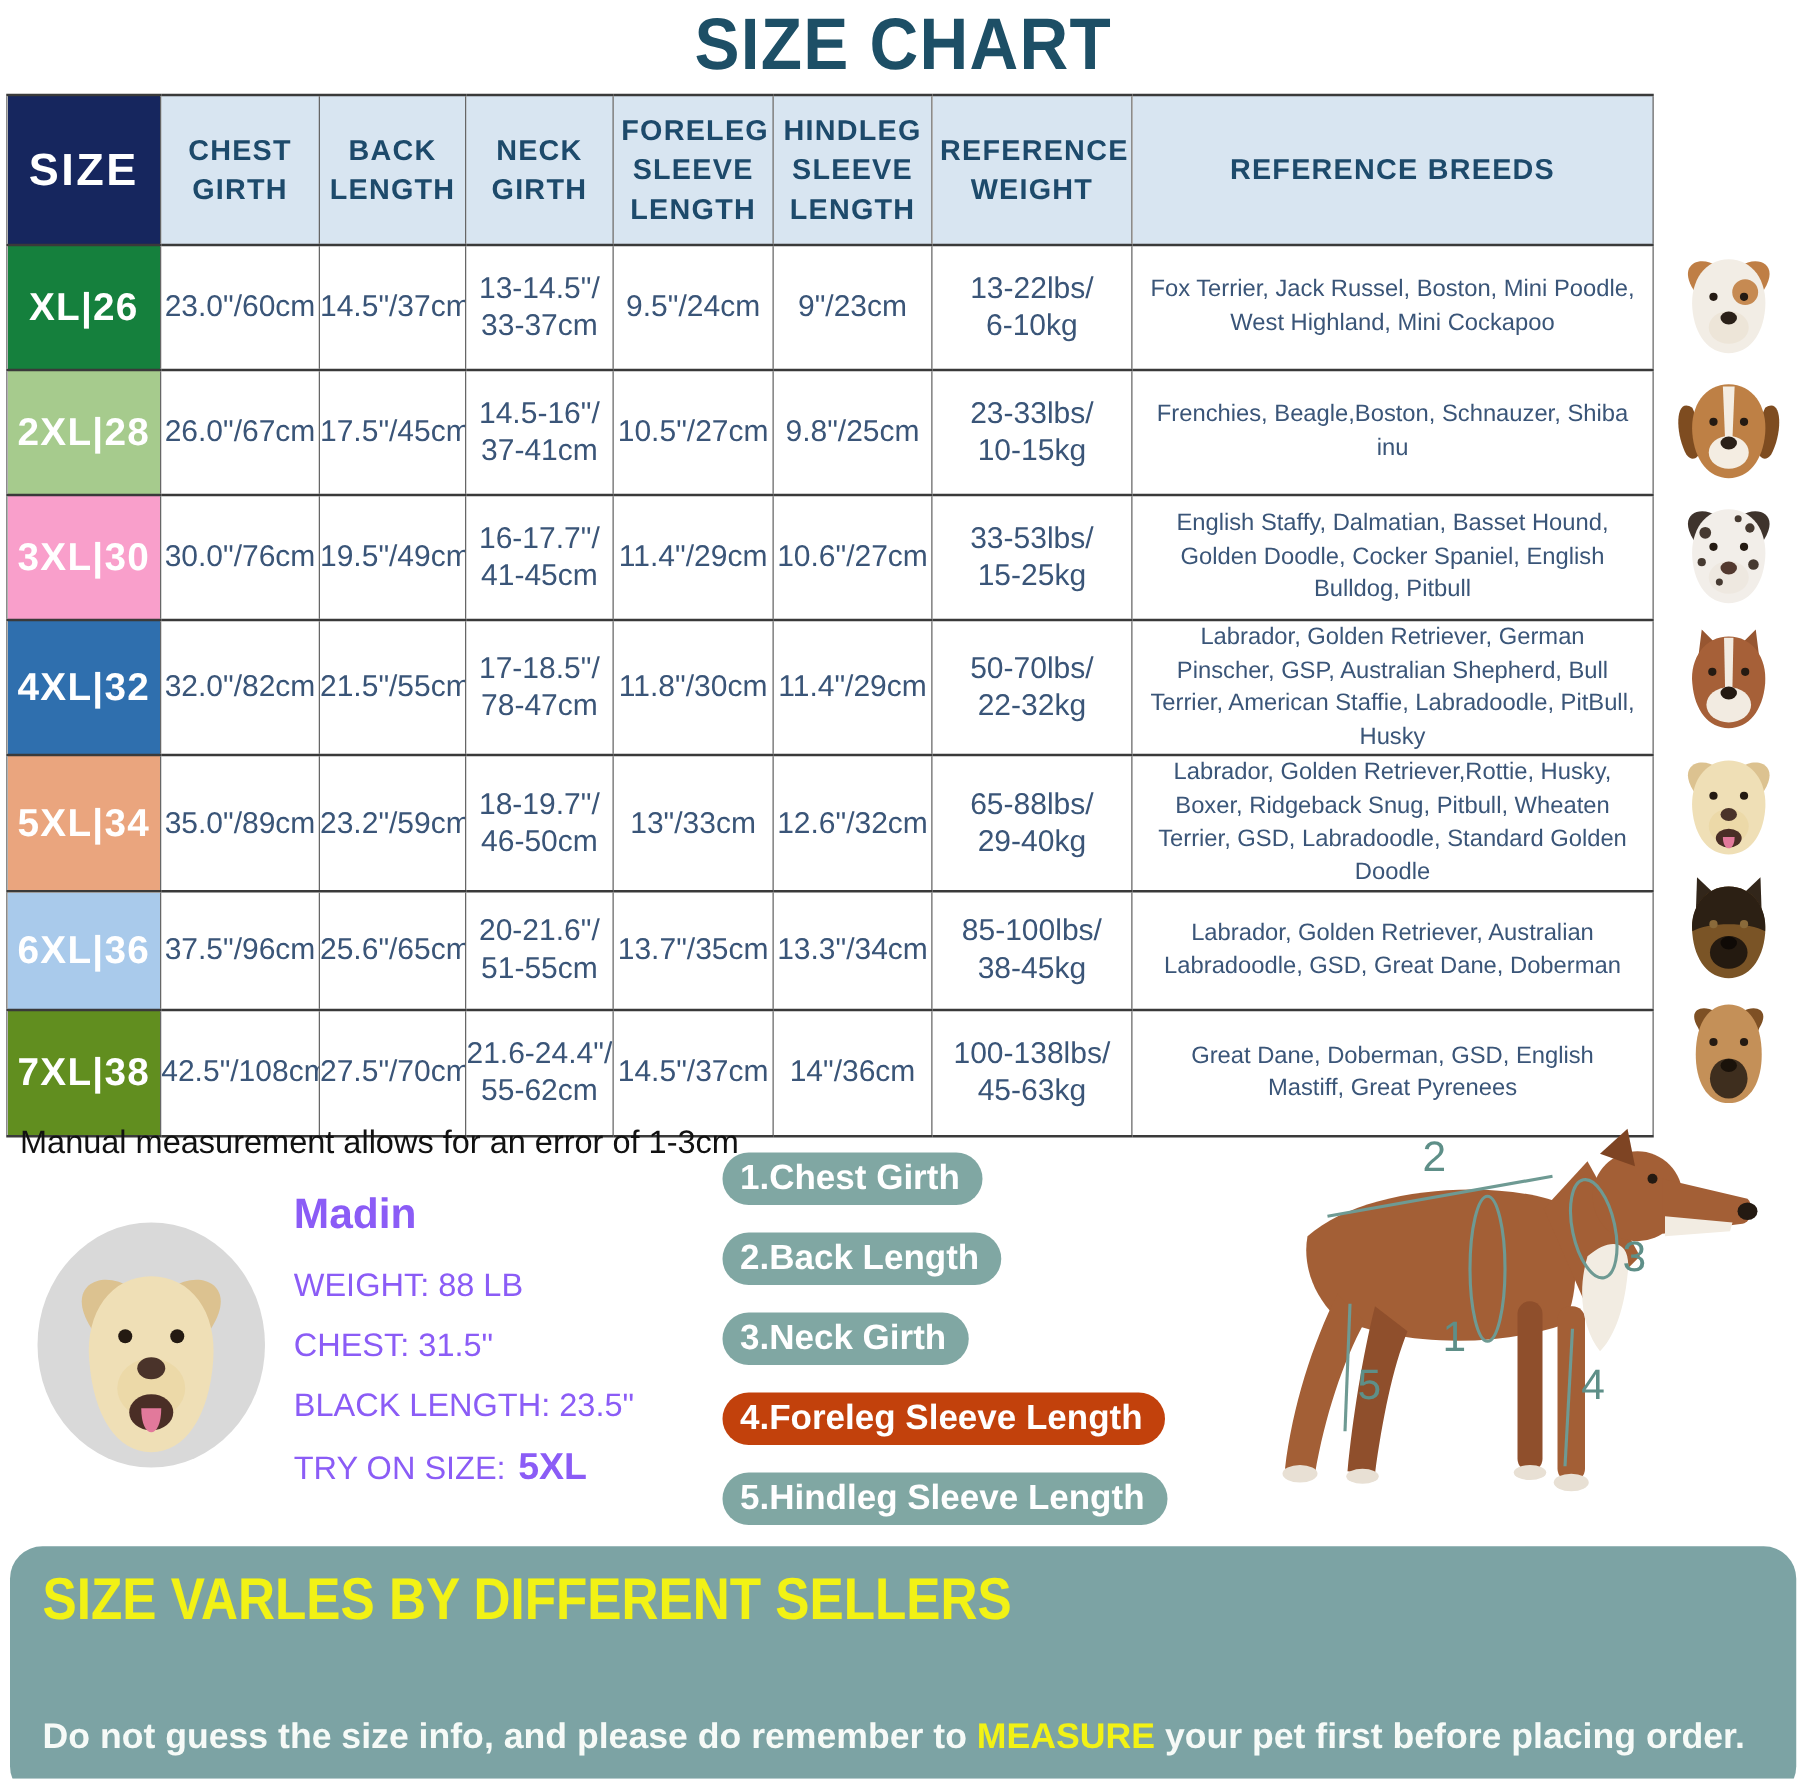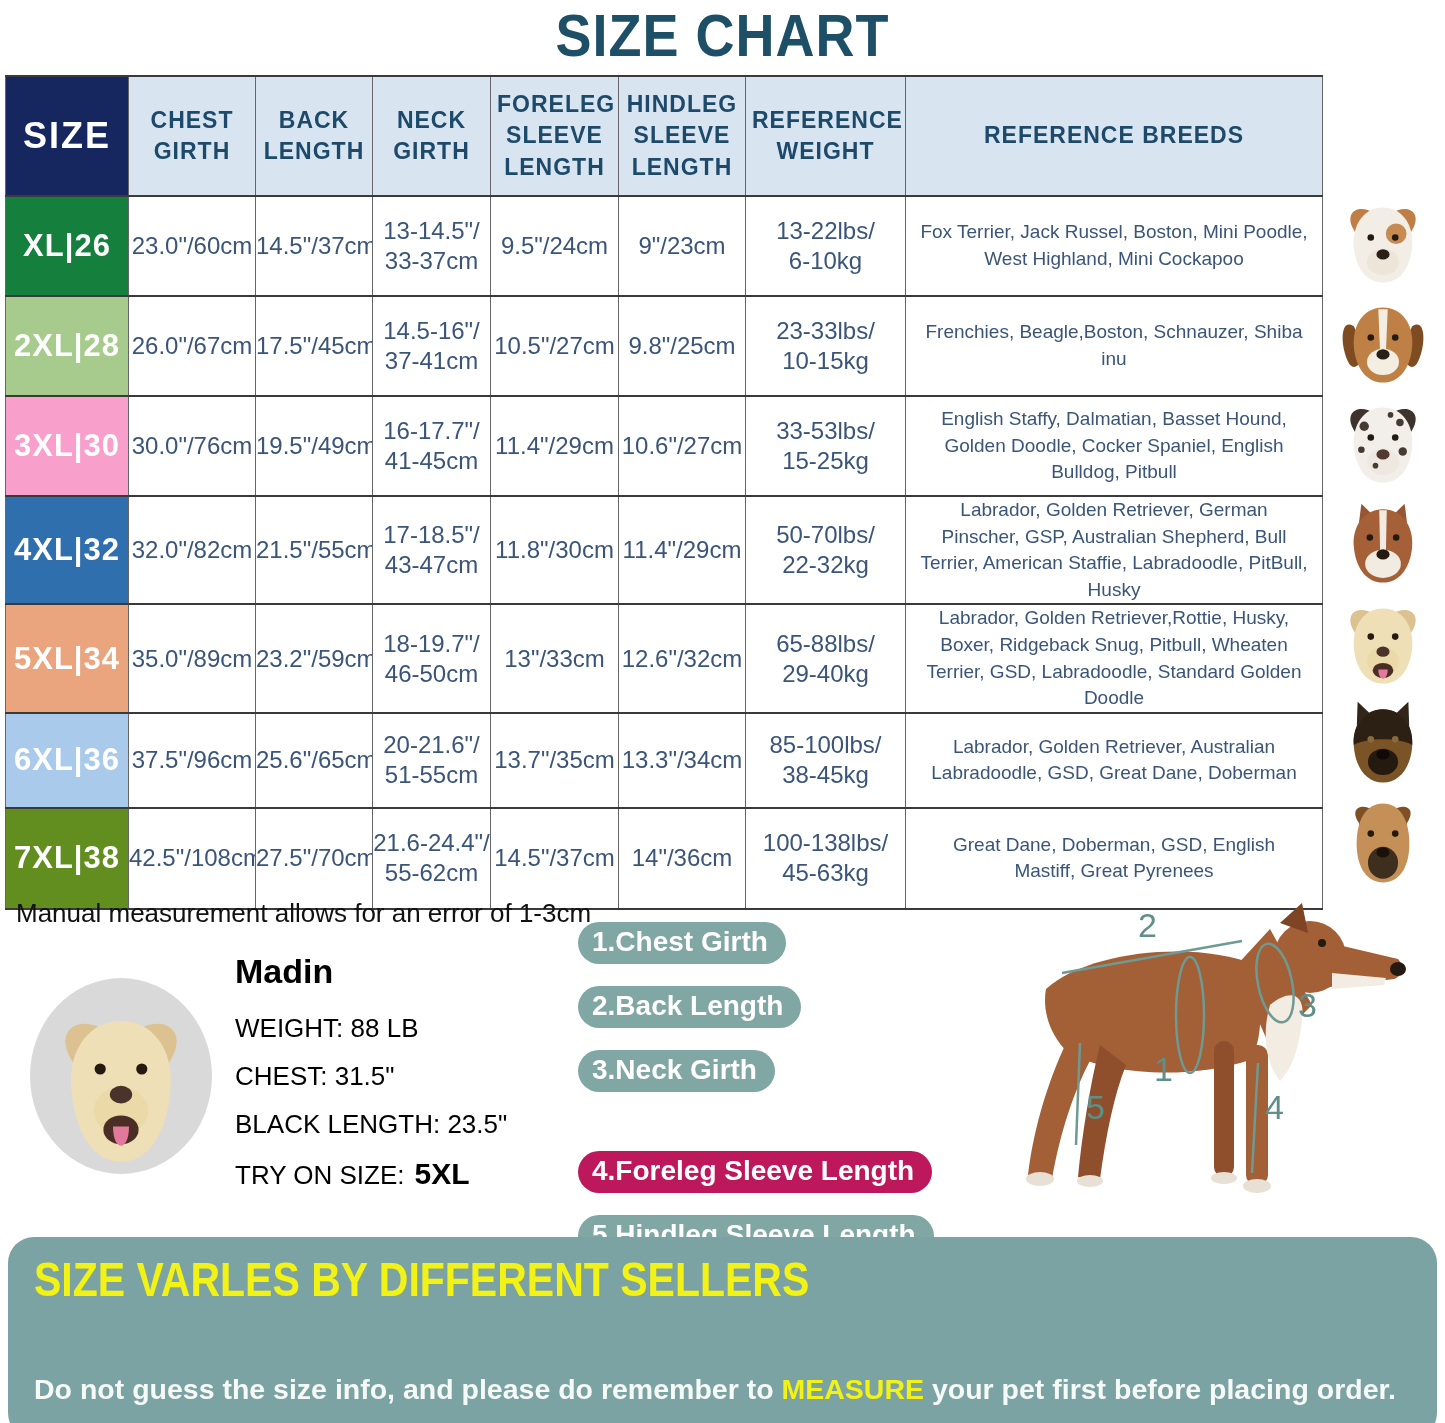--- a/index.html
+++ b/index.html
@@ -29,21 +29,21 @@
   .photo-col { position:absolute; left:1323px; top:75px; width:120px; }
   .photo-slot { display:flex; align-items:center; justify-content:center; }
   .s0{height:120px}.s1{height:100px}.s2{height:100px}.s3{height:100px}.s4{height:100px}.s5{height:102px}.s6{height:95px}.s7{height:101px}
   .dog-thumb { width:100px; height:94px; }
 
   
   .note { position:absolute; left:16px; top:898px; font-size:26px; color:#111; }
   .madin-photo { position:absolute; left:30px; top:978px; width:182px; height:196px; border-radius:50%;
     background:#d9d9d9; display:flex; align-items:center; justify-content:center; overflow:hidden; }
   .madin-photo svg { width:160px; height:160px; margin-top:18px; }
-  .madin-info { position:absolute; left:235px; top:952px; color:#000000; }
+  .madin-info { position:absolute; left:235px; top:952px; color:#8b5cf6; }
   .madin-name { font-size:34px; font-weight:bold; margin-bottom:22px; }
   .madin-line { font-size:26px; margin-bottom:17px; }
   .madin-try { font-size:26px; }
   .madin-try b { font-size:30px; font-weight:bold; margin-left:10px; }
 
   .pill-stack { position:absolute; left:578px; top:922px; display:flex; flex-direction:column; align-items:flex-start; gap:22px; }
   .pill { color:#ffffff; font-size:28px; font-weight:bold; padding:4px 18px 6px 14px; border-radius:22px; white-space:nowrap; }
 
   .dog-diagram { position:absolute; left:950px; top:885px; width:495px; height:330px; }
 
@@ -133,21 +133,21 @@
           </td>
       <td class="breeds">English Staffy, Dalmatian, Basset Hound, Golden Doodle, Cocker Spaniel, English Bulldog, Pitbull</td>
     </tr>
 
     <tr class="r4">
       <td class="size-cell" style="background-color: rgb(47, 111, 174);">4XL|32</td>
       <td class="val">32.0"/82cm</td>
       <td class="val">21.5"/55cm</td>
       <td class="val">
             <span class="ln">17-18.5"/</span>
-            <span class="ln">43-47cm</span>
+            <span class="ln">78-47cm</span>
           </td>
       <td class="val">11.8"/30cm</td>
       <td class="val">11.4"/29cm</td>
       <td class="val">
             <span class="ln">50-70lbs/</span>
             <span class="ln">22-32kg</span>
           </td>
       <td class="breeds">Labrador, Golden Retriever, German Pinscher, GSP, Australian Shepherd, Bull Terrier, American Staffie, Labradoodle, PitBull, Husky</td>
     </tr>
 
@@ -317,21 +317,21 @@
     <div class="madin-line">WEIGHT: 88 LB</div>
     <div class="madin-line">CHEST: 31.5"</div>
     <div class="madin-line">BLACK LENGTH: 23.5"</div>
     <div class="madin-try"><span>TRY ON SIZE:</span><b>5XL</b></div>
   </div>
 
   <div class="pill-stack">
     <div class="pill" style="background-color: rgb(128, 167, 163);">1.Chest Girth</div>
     <div class="pill" style="background-color: rgb(128, 167, 163);">2.Back Length</div>
     <div class="pill" style="background-color: rgb(128, 167, 163);">3.Neck Girth</div>
-    <div class="pill" style="background-color: #be185d; margin-top: 37px;">4.Foreleg Sleeve Length</div>
+    <div class="pill" style="background-color: #c2410c;">4.Foreleg Sleeve Length</div>
     <div class="pill" style="background-color: rgb(128, 167, 163);">5.Hindleg Sleeve Length</div>
   </div>
 
   <svg class="dog-diagram" viewBox="0 0 495 330">
     <path d="M96,104 C140,64 250,56 305,80 C315,130 310,160 300,175 C240,195 160,190 118,168 C100,150 92,126 96,104 Z" fill="#a35f36"></path>
     <path d="M285,82 L320,44 L362,120 L320,162 Z" fill="#a35f36"></path>
     <path d="M150,160 C140,200 132,250 128,292 L150,294 C156,250 164,210 176,180 Z" fill="#8f4f2c"></path>
     <ellipse cx="140" cy="296" rx="13" ry="6" fill="#e8e0d4"></ellipse>
     <path d="M120,150 C100,190 84,240 78,290 L102,294 C110,248 124,205 142,172 Z" fill="#a35f36"></path>
     <ellipse cx="90" cy="294" rx="14" ry="7" fill="#e8e0d4"></ellipse>

